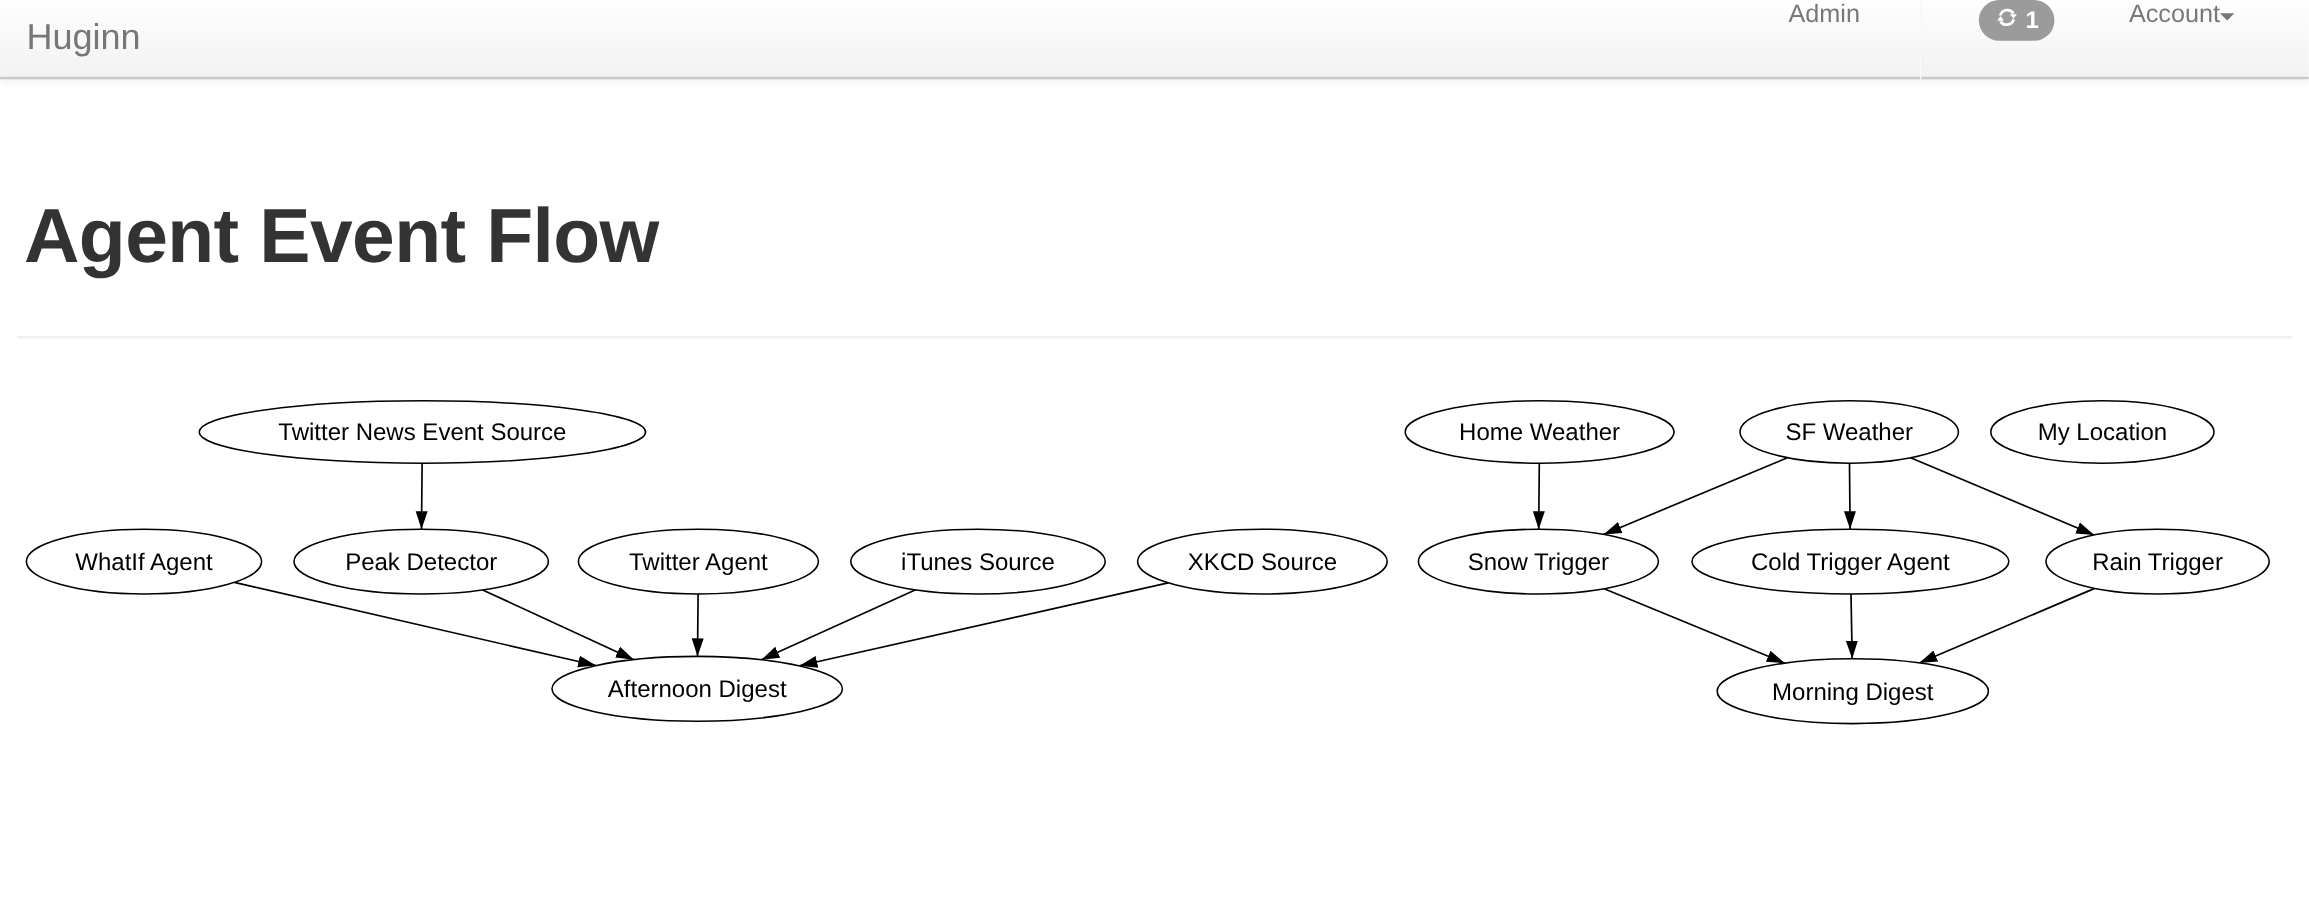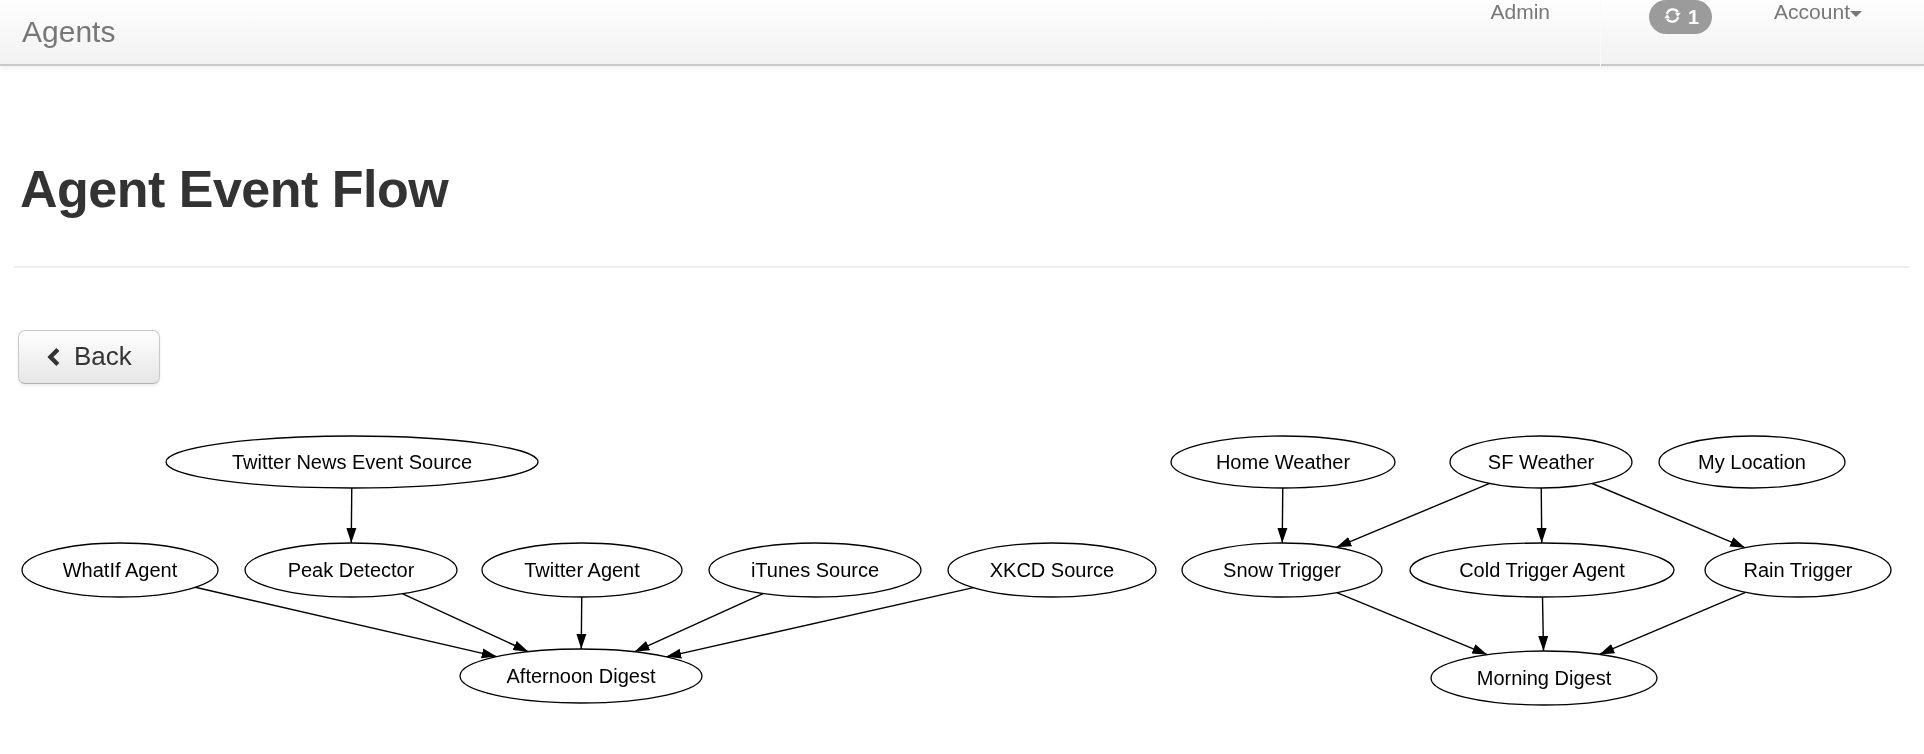--- a/index.html
+++ b/index.html
@@ -35,21 +35,21 @@
     gap: 5px;
     text-decoration: none;
   }
   .jobs-badge .count { color: #fff; font-weight: bold; font-size: 20px; line-height: 1; }
   .account-link { margin-left: 62px; display: flex; align-items: center; font-size: 21px; color: #777; text-decoration: none; }
   .caret { width: 0; height: 0; border-left: 6px solid transparent; border-right: 6px solid transparent; border-top: 6px solid #777; margin-top: 3px; }
 
   
   main { padding: 0 14px; }
   h1.page-title {
-    font-size: 52px;
+    font-size: 64px;
     font-weight: bold;
     color: #333;
     margin: 94px 0 0 6px;
     letter-spacing: -0.5px;
     line-height: 1.15;
   }
   hr.title-rule { border: none; border-top: 2px solid #eee; margin: 46px 0 0 0; }
 
   .btn-back {
     display: inline-flex;
@@ -71,21 +71,21 @@
   .btn-back .chev { display: flex; align-items: center; }
 
   .graph-wrap { margin: 36px -14px 0; }
   #flow-svg { display: block; }
   #flow-svg text { font-family: "Liberation Sans", sans-serif; }
 </style>
 </head>
 <body>
 
 <header class="navbar">
-  <a href="#" class="brand">Agents</a>
+  <a href="#" class="brand">Huginn</a>
   <div class="nav-spacer"></div>
   <div class="nav-right">
     <a href="#" class="admin-link">Admin</a>
     <span class="vdivider"></span>
     <a href="#" class="jobs-badge">
       <span class="icon">
         <svg width="21" height="21" viewBox="0 0 24 24">
           <g fill="none" stroke="#fff" stroke-width="2.6">
             <path d="M 5.6 10.2 A 7 7 0 0 1 18.2 8.2"></path>
             <path d="M 18.4 13.8 A 7 7 0 0 1 5.8 15.8"></path>
@@ -100,28 +100,20 @@
       <span>Account</span>
       <span class="caret"></span>
     </a>
   </div>
 </header>
 
 <main>
   <h1 class="page-title">Agent Event Flow</h1>
   <hr class="title-rule">
 
-  <a href="#" class="btn-back">
-    <span class="chev">
-      <svg width="15" height="22" viewBox="0 0 12 16">
-        <path d="M9.5 2 L3.5 8 L9.5 14" stroke="#333" stroke-width="3.4" fill="none"></path>
-      </svg>
-    </span>
-    <span>Back</span>
-  </a>
 
   <div class="graph-wrap">
     <svg id="flow-svg" width="1924" height="300" viewBox="0 0 1924 300">
         <defs>
           <marker id="arrow" markerUnits="userSpaceOnUse" markerWidth="16" markerHeight="12" refX="15" refY="6" orient="auto">
             <path d="M0,1 L15,6 L0,11 Z" fill="#000000"></path>
           </marker>
         </defs>
         <line x1="351.75925946090655" y1="67.99997822209478" x2="351.2499993046932" y2="123.00007509313635" stroke="#000000" stroke-width="1.4" marker-end="url(#arrow)"></line>
         <line x1="195.23958590548511" y1="167.30020847284473" x2="496.7326314641665" y2="236.62398901345261" stroke="#000000" stroke-width="1.4" marker-end="url(#arrow)"></line>

